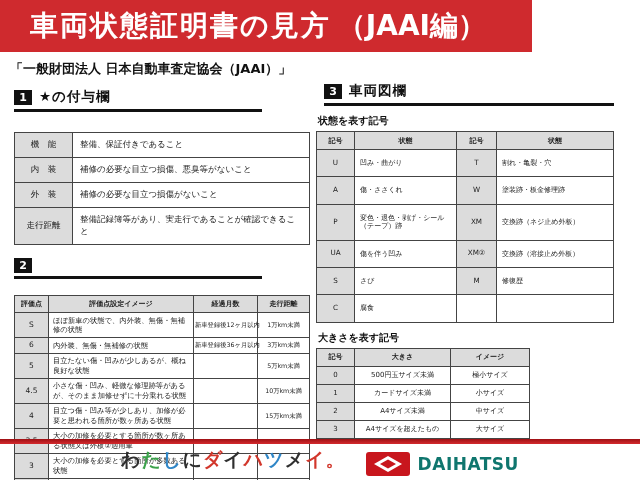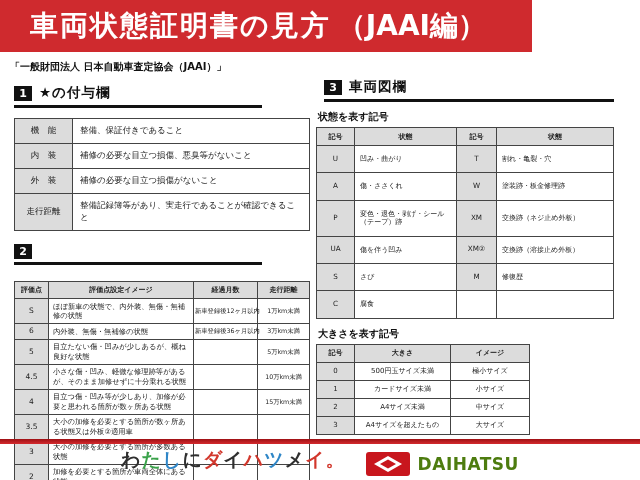--- a/index.html
+++ b/index.html
@@ -5,21 +5,21 @@
   * { margin:0; padding:0; box-sizing:border-box; }
   body { width:640px; height:480px; font-family:"DejaVu Sans", sans-serif; background:#ffffff; overflow:hidden; }
   .page { position:relative; width:532px; height:480px; background:#fff; }
 
   
   .hdr { height:52px; background:#cf2a2e; color:#fff; display:flex; align-items:center;
          justify-content:space-between; padding:0 46px 0 30px; }
   .hdr .title { font-size:28px; font-weight:bold; letter-spacing:2px; }
   .hdr .edition { font-size:28px; font-weight:bold; }
 
-  .subtitle { margin:8px 16px 0 10px; font-size:10px; font-weight:bold; color:#111; }
+  .subtitle { margin:8px 16px 0 10px; font-size:13px; font-weight:bold; color:#111; }
 
   .columns { display:flex; align-items:flex-start; padding:0 6px; }
   .left-col  { width:322px; }
   .right-col { width:300px; margin-left:6px; }
 
   
   .sec { display:flex; align-items:center; gap:7px; border-bottom:3px solid #111;
          padding-bottom:3px; margin-left:8px; }
   .sec .num { background:#111; color:#fff; font-weight:bold; font-size:11px;
               width:18px; height:15px; display:flex; align-items:center; justify-content:center; }
@@ -29,21 +29,21 @@
   .sec-diagram { width:290px; margin-top:4px; }
 
   
   table { border-collapse:collapse; table-layout:fixed; }
   th, td { border:1px solid #444; color:#222; vertical-align:middle; }
   th { background:#dcdcdc; font-weight:bold; text-align:center; }
   td.sym { background:#dcdcdc; text-align:center; }
   .tbl { border:1.5px solid #222; }
 
   
-  .t-star { width:296px; margin:10px 0 0 8px; }
+  .t-star { width:296px; margin:20px 0 0 8px; }
   .t-star td { font-size:8.5px; padding:6px 7px; }
   .t-star td.sym { width:58px; font-size:8.5px; }
 
   
   .t-eval { width:296px; margin:16px 0 0 8px; }
   .t-eval th { font-size:7px; padding:3px 2px; }
   .t-eval td { font-size:7.3px; padding:2.5px 4px; line-height:1.3; }
   .t-eval td.sym { font-size:7.5px; }
   .t-eval td.ctr { text-align:center; font-size:6.3px; padding:2px 1px; white-space:nowrap; }
 
@@ -61,21 +61,21 @@
   .t-size th { font-size:7px; padding:3.5px 2px; }
   .t-size td { font-size:7px; padding:3.5px 2px; text-align:center; }
 
   
   .divider { position:absolute; left:0; top:439px; width:640px; height:5px;
              background:linear-gradient(#9e1014, #d42a2e); }
   .footer { position:absolute; left:0; top:447px; width:640px; height:33px;
             display:flex; justify-content:center; gap:20px; }
   .slogan { font-size:19px; font-weight:bold; letter-spacing:1px; }
   .logo { display:flex; align-items:center; gap:8px; }
-  .logo-text { color:#4d7c0f; font-weight:bold; font-size:17px; letter-spacing:0.5px; }
+  .logo-text { color:#0f766e; font-weight:bold; font-size:17px; letter-spacing:0.5px; }
 </style>
 </head>
 <body>
 
 <div class="page">
 
   <div class="hdr">
     <span class="title">車両状態証明書の見方</span>
     <span class="edition">（JAAI編）</span>
   </div>

